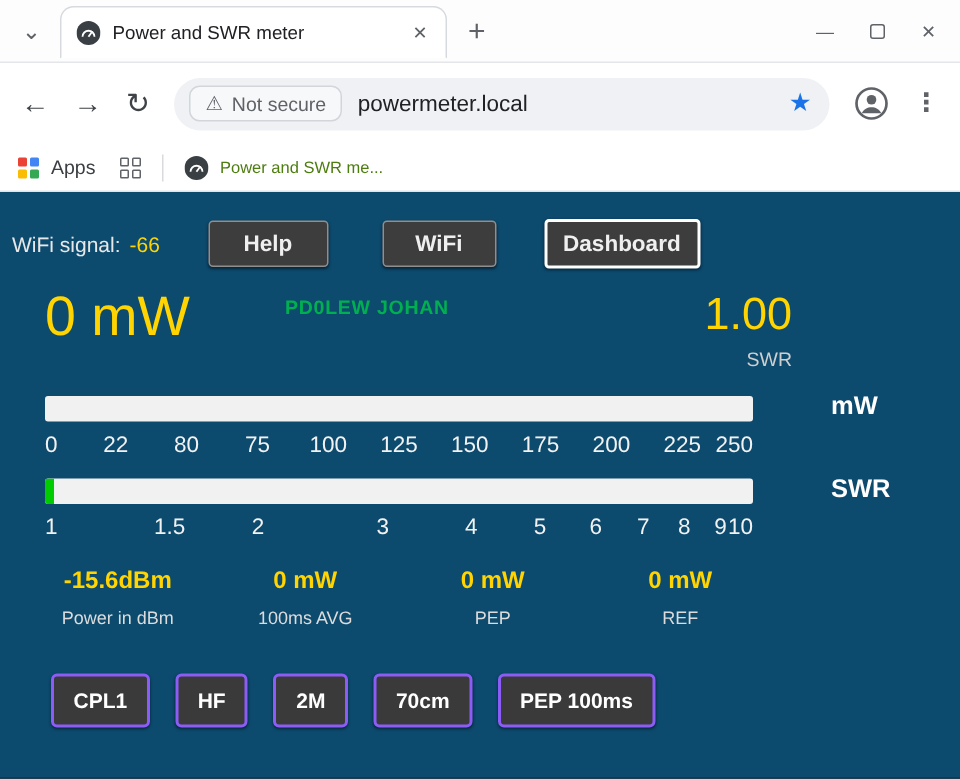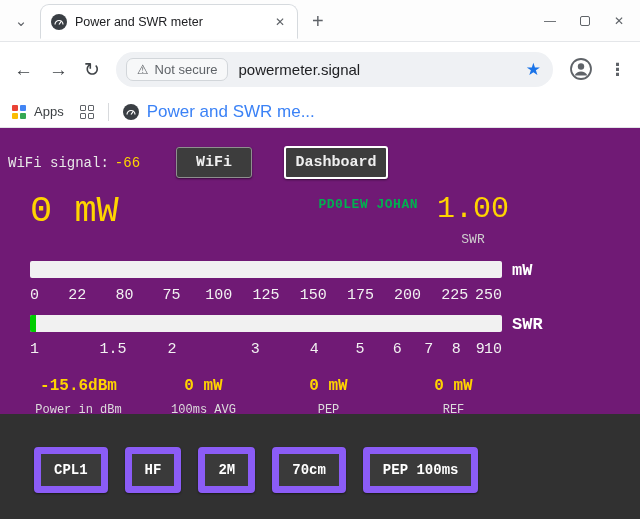--- a/index.html
+++ b/index.html
@@ -29,45 +29,45 @@
 
   .bookmarks { height: 32px; background: #fff; display: flex; align-items: center; padding: 0 12px; border-bottom: 1px solid #e2e4e7; }
   .apps-grid { display: grid; grid-template-columns: 6px 6px; grid-template-rows: 6px 6px; gap: 2px; margin-right: 8px; cursor: pointer; }
   .apps-grid i { border-radius: 1px; }
   .apps-grid i:nth-child(1){ background:#ea4335; } .apps-grid i:nth-child(2){ background:#4285f4; }
   .apps-grid i:nth-child(3){ background:#fbbc05; } .apps-grid i:nth-child(4){ background:#34a853; }
   .apps-label { font-size: 13px; color: #3c4043; cursor: pointer; }
   .gray-grid { display: grid; grid-template-columns: 6px 6px; grid-template-rows: 6px 6px; gap: 2px; margin-left: 16px; cursor: pointer; }
   .gray-grid i { border: 1.5px solid #5f6368; border-radius: 1px; }
   .bm-sep { width: 1px; height: 18px; background: #d8dadd; margin: 0 14px; }
-  .bm-label { font-size: 17px; color: #3b82f6; margin-left: 8px; cursor: pointer; }
+  .bm-label { font-size: 11px; color: #4d7c0f; margin-left: 8px; cursor: pointer; }
   .favicon { width: 16px; height: 16px; display: inline-block; flex: none; }
 
   
-  .page { height: 286px; background: #701a75; color: #e8e8e8; font-family: Liberation Mono, monospace; padding-top: 18px; }
+  .page { height: 390px; background: #0c4a6e; color: #e8e8e8; font-family: Liberation Sans, sans-serif; padding-top: 18px; }
   .yellow { color: #ffd400; }
   .topbar { display: flex; align-items: center; margin-left: 8px; }
   .wifi-label { font-size: 14px; color: #e8e8e8; }
   .wifi-value { font-size: 14px; margin-left: 6px; }
   .hbtn { background: #3d3d3d; color: #efefef; border: 1px solid #8f8f8f; border-radius: 3px; font-family: inherit; font-size: 15px; font-weight: bold; padding: 6px 0; width: 80px; cursor: pointer; box-shadow: 0 1px 2px rgba(0,0,0,.5); }
   .hbtn.help { margin-left: 32px; }
   .hbtn.wifi { margin-left: 36px; width: 76px; }
   .hbtn.dash { margin-left: 32px; width: 104px; border: 2px solid #ffffff; }
   .utc { font-size: 14px; font-weight: bold; margin-left: 12px; }
 
   .bigrow { display: grid; grid-template-columns: 160px 228px 110px; margin: 12px 0 0 30px; }
   .power-main { font-size: 37px; line-height: 1.1; }
-  .centercol { text-align: right; padding-top: 6px; }
+  .centercol { text-align: left; padding-top: 6px; }
   .callsign { color: #00b050; font-size: 13px; font-weight: bold; letter-spacing: .5px; }
   .alarm { font-size: 13px; margin-top: 14px; color: #e8e8e8; }
-  .swrcol { text-align: center; padding-top: 2px; }
+  .swrcol { text-align: right; padding-top: 2px; }
   .swr-main { font-size: 30px; line-height: 1.1; }
   .swr-caption { font-size: 13px; color: #cfcfcf; margin-top: 6px; }
 
-  .bar-row { display: flex; align-items: flex-start; margin: 14px 0 0 30px; }
+  .bar-row { display: flex; align-items: flex-end; margin: 14px 0 0 30px; gap: 42px; }
   .bar { width: 472px; height: 17px; background: #f1f1f1; border-radius: 2px; position: relative; overflow: hidden; }
   .bar-fill { height: 100%; background: #00cc00; width: 0; }
   .bar-label { margin-left: 10px; font-size: 17px; font-weight: bold; color: #fff; }
 
   .scale { position: relative; width: 472px; height: 22px; margin: 7px 0 2px 30px; font-size: 15px; color: #f2f2f2; }
   .scale span { position: absolute; top: 0; transform: translateX(-50%); white-space: nowrap; }
   .scale span:first-child { transform: none; }
   .scale span:last-child { transform: translateX(-100%); }
   .mw-scale span:nth-child(1){left:0} .mw-scale span:nth-child(2){left:10%} .mw-scale span:nth-child(3){left:20%}
   .mw-scale span:nth-child(4){left:30%} .mw-scale span:nth-child(5){left:40%} .mw-scale span:nth-child(6){left:50%}
@@ -77,21 +77,21 @@
   .swr-scale span:nth-child(4){left:47.7%} .swr-scale span:nth-child(5){left:60.2%} .swr-scale span:nth-child(6){left:69.9%}
   .swr-scale span:nth-child(7){left:77.8%} .swr-scale span:nth-child(8){left:84.5%} .swr-scale span:nth-child(9){left:90.3%}
   .swr-scale span:nth-child(10){left:95.4%} .swr-scale span:nth-child(11){left:100%}
 
   .readings { display: flex; margin: 14px 0 0 16px; }
   .reading { width: 125px; text-align: center; }
   .reading-value { font-size: 16px; font-weight: bold; }
   .reading-label { font-size: 12px; color: #dcdcdc; margin-top: 8px; }
 
   .modebar { display: flex; gap: 17px; margin: 30px 0 0 34px; }
-  .mbtn { background: #3a3a3a; color: #fff; border: 7px solid #8b5cf6; border-radius: 4px; font-family: inherit; font-size: 14px; font-weight: bold; padding: 8px 13px; cursor: pointer; box-shadow: 0 1px 2px rgba(0,0,0,.5); }
+  .mbtn { background: #3a3a3a; color: #fff; border: 2px solid #8b5cf6; border-radius: 4px; font-family: inherit; font-size: 14px; font-weight: bold; padding: 8px 13px; cursor: pointer; box-shadow: 0 1px 2px rgba(0,0,0,.5); }
 </style>
 </head>
 <body>
 
 <div class="tabstrip">
   <span class="tab-search">⌄</span>
   <div class="tab">
     <span class="favicon">
       <svg viewBox="0 0 16 16" width="16" height="16">
           <circle cx="8" cy="8" r="8" fill="#3a3f44"></circle>
@@ -112,21 +112,21 @@
 
 <div class="navbar">
   <span class="navicon">←</span>
   <span class="navicon">→</span>
   <span class="navicon">↻</span>
   <div class="omnibox">
     <span class="secchip">
       <span class="warn-ico">⚠</span>
       <span>Not secure</span>
     </span>
-    <span class="url">powermeter.signal</span>
+    <span class="url">powermeter.local</span>
     <span class="star" style="color:#1a73e8">★</span>
   </div>
   <span class="avatar">
     <svg viewBox="0 0 24 24" width="24" height="24">
         <circle cx="12" cy="12" r="10" fill="none" stroke="#5f6368" stroke-width="1.8"></circle>
         <circle cx="12" cy="9.5" r="3.2" fill="#5f6368"></circle>
         <path d="M5.5 18.5c1.4-2.8 3.8-4 6.5-4s5.1 1.2 6.5 4" fill="#5f6368"></path>
       </svg>
   </span>
   <span class="menu-dots">⋮</span>
@@ -155,20 +155,21 @@
       </svg>
   </span>
   <span class="bm-label">Power and SWR me...</span>
 </div>
 
 <div class="page">
 
   <div class="topbar">
     <span class="wifi-label">WiFi signal:</span>
     <span class="wifi-value yellow">-66</span>
+    <button class="hbtn help">Help</button>
     <button class="hbtn wifi">WiFi</button>
     <button class="hbtn dash">Dashboard</button>
   </div>
 
   <div class="bigrow">
     <div class="power-main yellow">0 mW</div>
     <div class="centercol">
       <div class="callsign">PD0LEW JOHAN</div>
     </div>
     <div class="swrcol">

